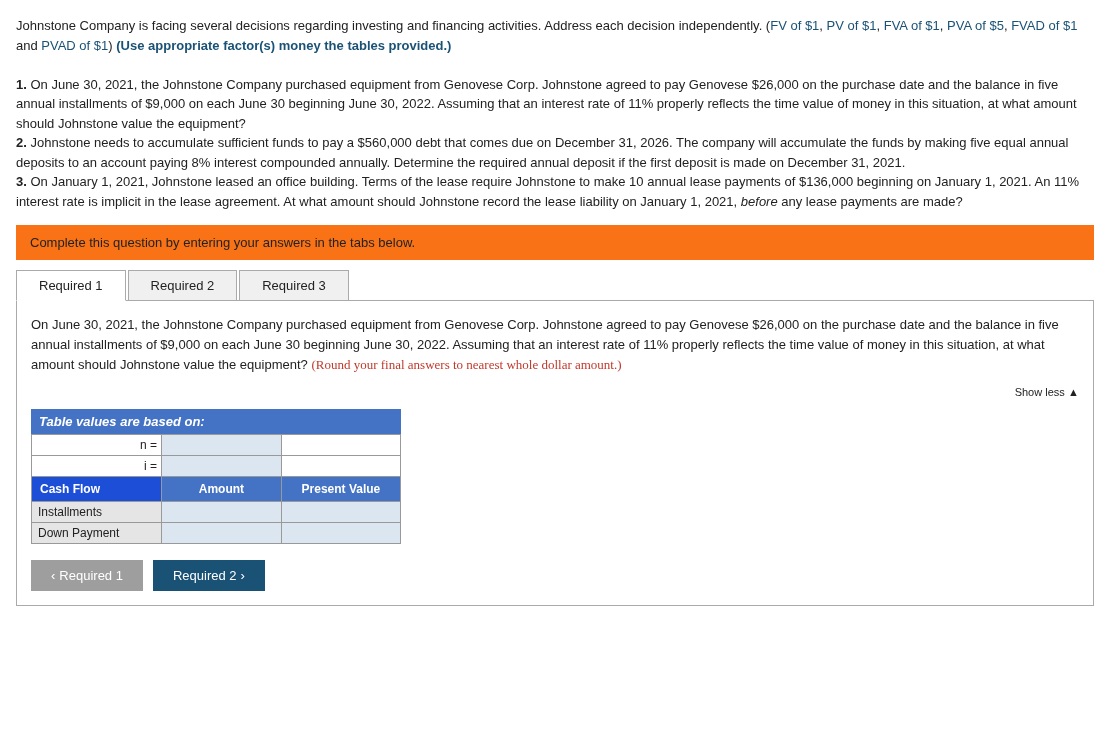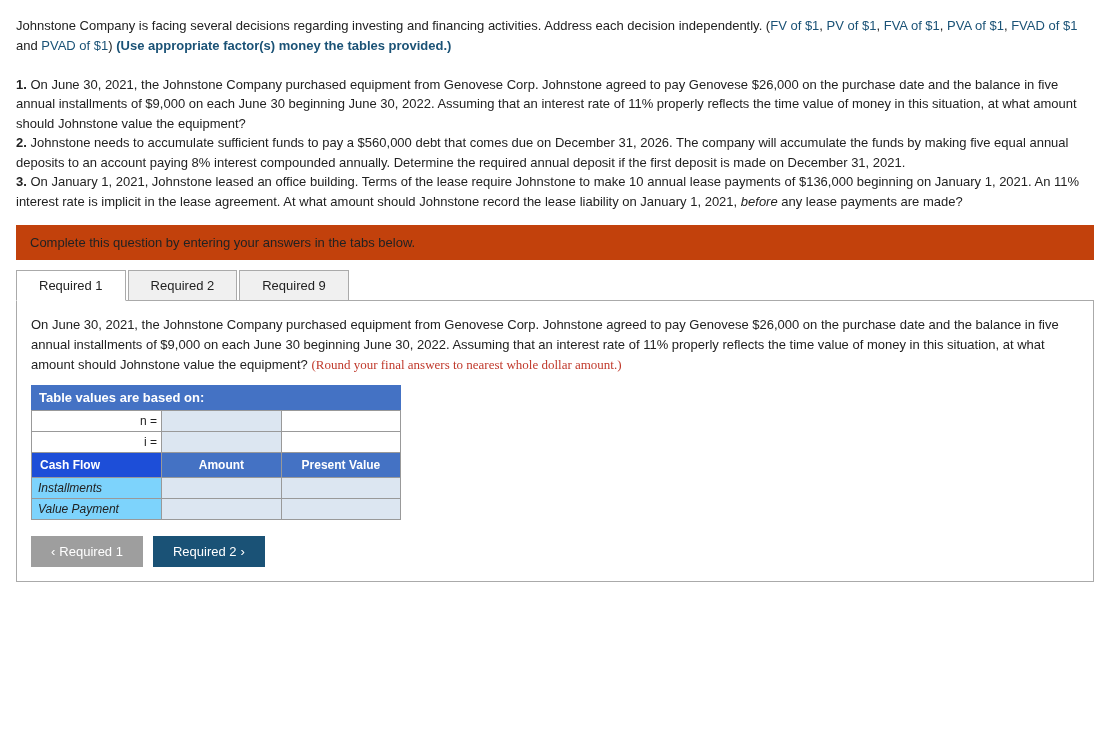--- a/index.html
+++ b/index.html
@@ -21,21 +21,21 @@
       text-decoration: none;
     }
     .bold-instruction {
       font-weight: bold;
       color: #1a5276;
     }
     .problem-number {
       font-weight: bold;
     }
     .complete-box {
-      background: #c2410c;
+      background: #f97316;
       padding: 10px 14px;
       margin: 14px 0 10px 0;
       font-size: 13px;
       font-weight: normal;
       color: #222;
     }
     .tabs-row {
       display: flex;
       gap: 0;
       margin-bottom: 0;
@@ -89,24 +89,23 @@
     .values-table {
       border-collapse: collapse;
       width: 370px;
     }
     .values-table td, .values-table th {
       border: 1px solid #999;
       padding: 3px 6px;
       font-size: 12px;
     }
     .values-table .label-cell {
-      background: #7dd3fc;
+      background: #e5e5e5;
       font-weight: normal;
       width: 130px;
-      font-style: italic;
     }
     .values-table .n-i-row td {
       background: #fff;
     }
     .values-table .n-i-label {
       text-align: right;
       padding-right: 4px;
       font-style: normal;
     }
     .values-table input[type="text"] {
@@ -165,46 +164,49 @@
       display: flex;
       align-items: center;
       gap: 4px;
     }
   </style>
 </head>
 <body>
 
 <div class="intro-text">
   <p>
-    Johnstone Company is facing several decisions regarding investing and financing activities. Address each decision independently. (<a href="#">FV of $1</a>, <a href="#">PV of $1</a>, <a href="#">FVA of $1</a>, <a href="#">PVA of $1</a>, <a href="#">FVAD of $1</a> and <a href="#">PVAD of $1</a>) <span class="bold-instruction">(Use appropriate factor(s) money the tables provided.)</span>
+    Johnstone Company is facing several decisions regarding investing and financing activities. Address each decision independently. (<a href="#">FV of $1</a>, <a href="#">PV of $1</a>, <a href="#">FVA of $1</a>, <a href="#">PVA of $5</a>, <a href="#">FVAD of $1</a> and <a href="#">PVAD of $1</a>) <span class="bold-instruction">(Use appropriate factor(s) money the tables provided.)</span>
   </p>
   <br>
   <p><span class="problem-number">1.</span> On June 30, 2021, the Johnstone Company purchased equipment from Genovese Corp. Johnstone agreed to pay Genovese $26,000 on the purchase date and the balance in five annual installments of $9,000 on each June 30 beginning June 30, 2022. Assuming that an interest rate of 11% properly reflects the time value of money in this situation, at what amount should Johnstone value the equipment?</p>
   <p><span class="problem-number">2.</span> Johnstone needs to accumulate sufficient funds to pay a $560,000 debt that comes due on December 31, 2026. The company will accumulate the funds by making five equal annual deposits to an account paying 8% interest compounded annually. Determine the required annual deposit if the first deposit is made on December 31, 2021.</p>
   <p><span class="problem-number">3.</span> On January 1, 2021, Johnstone leased an office building. Terms of the lease require Johnstone to make 10 annual lease payments of $136,000 beginning on January 1, 2021. An 11% interest rate is implicit in the lease agreement. At what amount should Johnstone record the lease liability on January 1, 2021, <em>before</em> any lease payments are made?</p>
 </div>
 
 <div class="complete-box">
   <span>Complete this question by entering your answers in the tabs below.</span>
 </div>
 
 <div class="tabs-row">
   <div class="tab active">Required 1</div>
   <div class="tab">Required 2</div>
-  <div class="tab">Required 9</div>
+  <div class="tab">Required 3</div>
 </div>
 
 <div class="tab-content">
   <div class="tab-description">
     <span>On June 30, 2021, the Johnstone Company purchased equipment from Genovese Corp. Johnstone agreed to pay Genovese $26,000 on the purchase date and the balance in five annual installments of $9,000 on each June 30 beginning June 30, 2022. Assuming that an interest rate of 11% properly reflects the time value of money in this situation, at what amount should Johnstone value the equipment?</span>
     <span class="round-note">(Round your final answers to nearest whole dollar amount.)</span>
   </div>
+  <div class="show-less">
+    <span>Show less</span> <span>▲</span>
+  </div>
 
   <div class="table-section">
-    <div style="background:#4472c4; color:#fff; font-weight:bold; padding:5px 8px; font-size:13px; width:370px;">
+    <div style="background:#4472c4; color:#fff; font-weight:bold; padding:5px 8px; font-size:13px; width:370px;font-style:italic;">
       <span>Table values are based on:</span>
     </div>
     <table class="values-table">
       <tbody>
         <tr class="n-i-row">
           <td class="label-cell n-i-label">n =</td>
           <td class="input-cell blue-input-cell"><input type="text" value="" style=""></td>
           <td></td>
         </tr>
         <tr class="n-i-row">
@@ -216,21 +218,21 @@
           <th>Cash Flow</th>
           <th>Amount</th>
           <th>Present Value</th>
         </tr>
         <tr class="data-row">
           <td class="label-cell">Installments</td>
           <td class="input-cell blue-input-cell"><input type="text" value="" style=""></td>
           <td class="input-cell blue-input-cell"><input type="text" value="" style=""></td>
         </tr>
         <tr class="data-row">
-          <td class="label-cell">Value Payment</td>
+          <td class="label-cell">Down Payment</td>
           <td class="input-cell blue-input-cell"><input type="text" value="" style=""></td>
           <td class="input-cell blue-input-cell"><input type="text" value="" style=""></td>
         </tr>
       </tbody>
     </table>
   </div>
 
   <div class="buttons-row">
     <button class="btn-prev">
       <span>‹</span>

